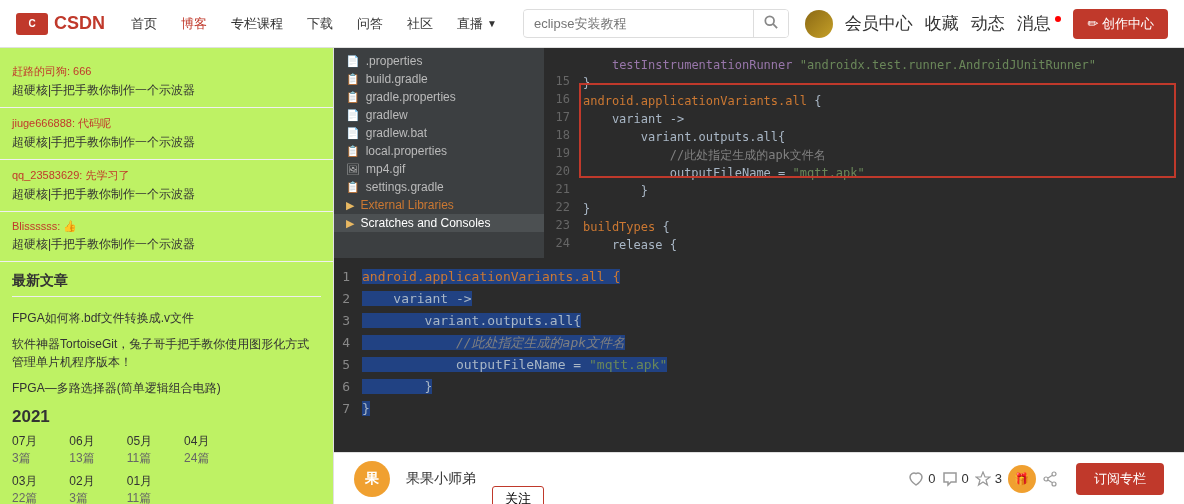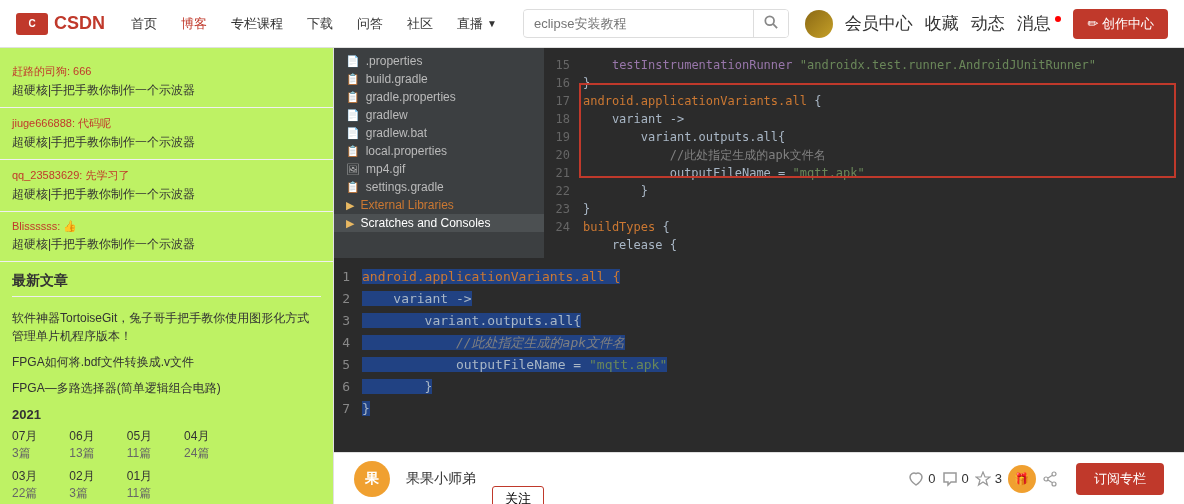--- a/index.html
+++ b/index.html
@@ -71,21 +71,21 @@
     }
     .sidebar-comment {
       padding: 8px 12px;
       border-bottom: 1px solid #f0f0f0;
     }
     .comment-user { font-size: 11px; color: #c0392b; margin-bottom: 2px; }
     .sidebar-section { padding: 10px 12px 6px; }
     .sidebar-title { font-size: 14px; font-weight: bold; color: #333; margin-bottom: 8px; border-bottom: 1px solid #eee; padding-bottom: 6px; }
     .article-item { padding: 4px 0; }
     .article-title { font-size: 12px; color: #333; line-height: 1.5; cursor: pointer; }
-    .year-label { font-size: 13px; color: #333; font-weight: bold; margin: 6px 0; }
+    .year-label { font-size: 17px; color: #333; font-weight: bold; margin: 6px 0; }
     .month-row { display: flex; gap: 32px; flex-wrap: wrap; }
     .month-item { font-size: 12px; color: #666; }
     .month-name { color: #333; }
     .month-count { color: #666; }
 
     
     .content-area {
       flex: 1; overflow: hidden; display: flex; flex-direction: column;
     }
 
@@ -105,21 +105,21 @@
       font-size: 12px; color: #bbb; cursor: pointer; white-space: nowrap;
     }
     .file-item .file-icon { margin-right: 6px; font-size: 11px; }
     .file-item.active { background: #4c5052; color: #fff; }
 
     
     .code-editor-top {
       flex: 1; background: #2b2b2b; overflow: hidden; position: relative;
     }
     .line-numbers {
-      position: absolute; left: 0; top: 0; width: 30px; background: #2b2b2b;
+      position: absolute; left: 0; top: 16px; width: 30px; background: #2b2b2b;
       color: #666; font-size: 12px; font-family: monospace; line-height: 18px;
       padding: 8px 4px; text-align: right;
     }
     .code-content {
       position: absolute; left: 35px; top: 0; right: 0; bottom: 0;
       font-size: 12px; font-family: monospace; line-height: 18px;
       padding: 8px 4px; color: #a9b7c6; white-space: pre;
     }
 
     
@@ -234,24 +234,24 @@
       <div class="article-title">超硬核|手把手教你制作一个示波器</div>
     </div>
     <div class="sidebar-comment">
       <div class="comment-user">Blissssss: 👍</div>
       <div class="article-title">超硬核|手把手教你制作一个示波器</div>
     </div>
 
     <div class="sidebar-section">
       <div class="sidebar-title">最新文章</div>
       <div class="article-item">
+        <div class="article-title">FPGA如何将.bdf文件转换成.v文件</div>
+      </div>
+      <div class="article-item">
         <div class="article-title">软件神器TortoiseGit，兔子哥手把手教你使用图形化方式管理单片机程序版本！</div>
-      </div>
-      <div class="article-item">
-        <div class="article-title">FPGA如何将.bdf文件转换成.v文件</div>
       </div>
       <div class="article-item">
         <div class="article-title">FPGA—多路选择器(简单逻辑组合电路)</div>
       </div>
 
       <div class="year-label">2021</div>
       <div class="month-row">
         <div class="month-item">
           <span class="month-name">07月</span><br>
           <span class="month-count">3篇</span>

